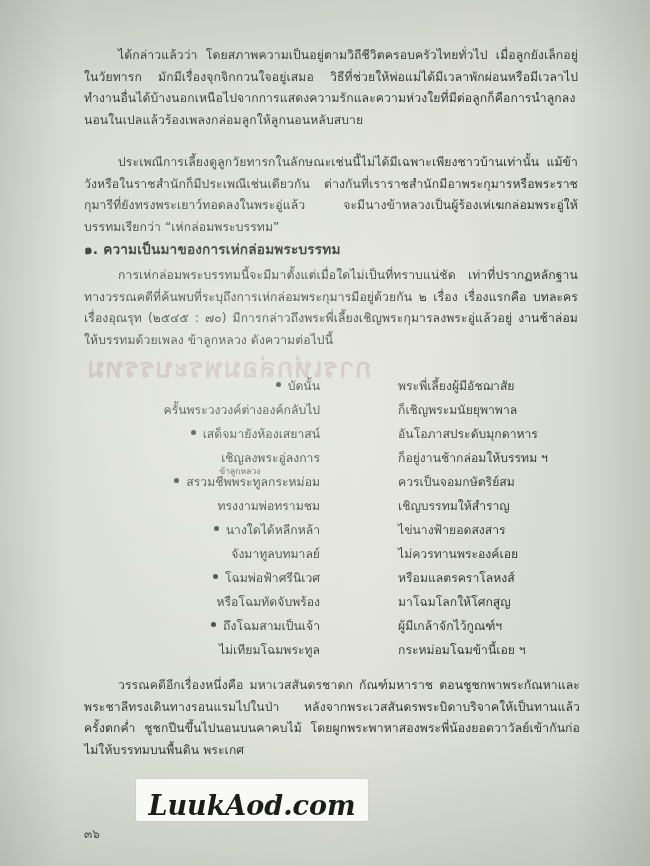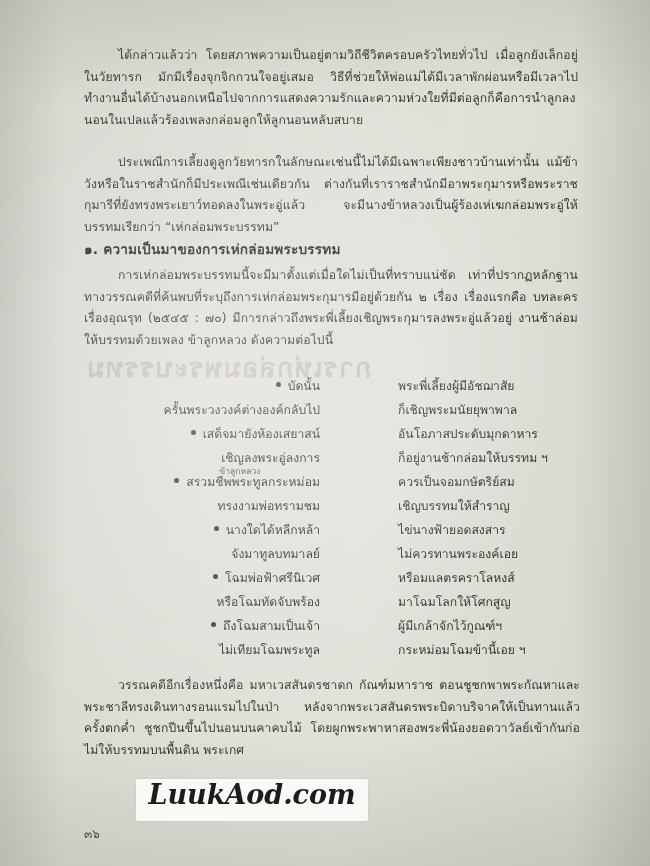--- a/index.html
+++ b/index.html
@@ -138,21 +138,21 @@
   
   #watermark {
     position: absolute;
     left: 136px;
     top: 779px;
     width: 232px;
     height: 42px;
     background: rgba(252,252,250,0.92);
     border-radius: 2px;
     display: flex;
-    align-items: flex-start;
+    align-items: flex-end;
     justify-content: center;
     box-shadow: 0 0 2px rgba(0,0,0,0.10);
   }
   #watermark-text {
     font-family: "DejaVu Serif", serif;
     font-size: 27px;
     font-weight: bold;
     font-style: italic;
     color: #1b1d1a;
     letter-spacing: 0px;

